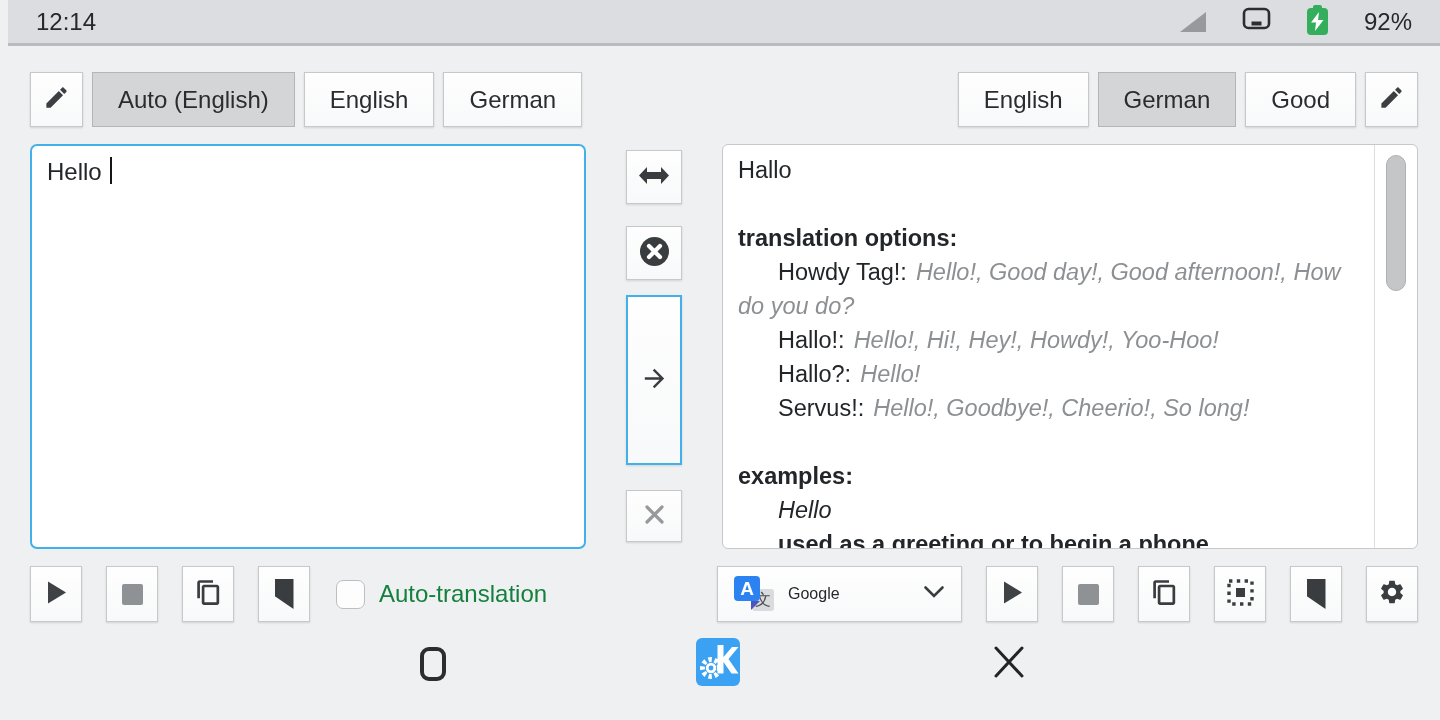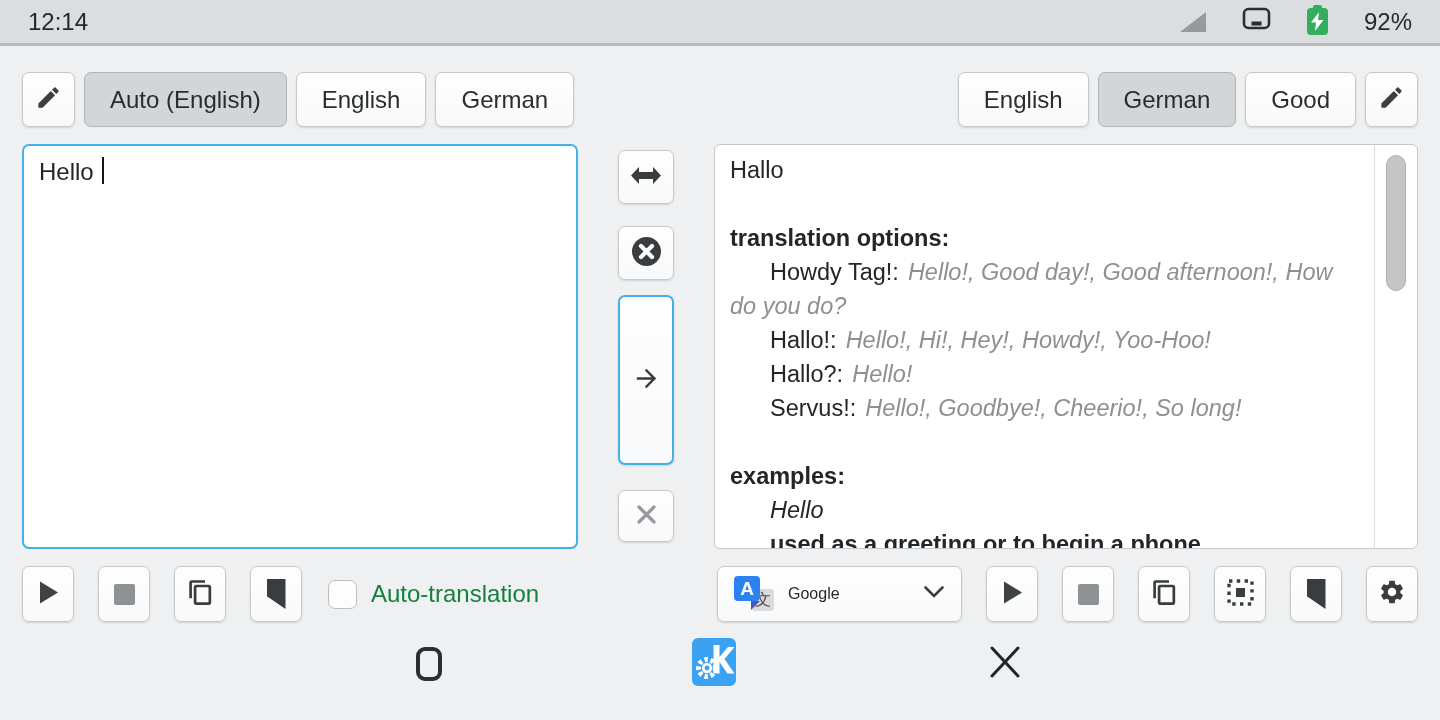--- a/index.html
+++ b/index.html
@@ -2,40 +2,40 @@
 <html><head>
 <meta charset="utf-8">
 <style>
   * { box-sizing: border-box; }
   html,body { margin:0; padding:0; }
   body {
     width:1440px; height:720px; overflow:hidden;
     background:#eef0f1; color:#232629;
     font-family:"Liberation Sans", sans-serif;
   }
-  .screen { width:1440px; height:548px; display:flex; flex-direction:column; }
+  .screen { width:1440px; height:548px; display:flex; flex-direction:column;padding-left:8px; }
 
   
   .status-bar {
     height:46px; flex:0 0 46px; background:#dcdde0;
     border-bottom:3px solid #b9bbbe;
     display:flex; align-items:center; justify-content:space-between;
     padding:0 28px; font-size:24px; color:#26282b;
   }
   .status-right { display:flex; align-items:center; gap:36px; }
   .signal-tri { width:0; height:0; border-left:26px solid transparent; border-bottom:20px solid #97999c; }
   .battery { position:relative; width:21px; height:27px; background:#34ad5c; border-radius:4px; }
   .battery::before { content:""; position:absolute; top:-3px; left:6px; width:9px; height:4px; background:#34ad5c; border-radius:2px 2px 0 0; }
   .battery svg { position:absolute; left:4px; top:4px; }
 
   
   .btn {
     display:flex; align-items:center; justify-content:center;
     background:linear-gradient(180deg,#fefefe,#f8f9fa);
-    border:1px solid #c6c8ca; border-radius:7px;
+    border:1px solid #c6c8ca; border-radius:0;
     box-shadow:0 1px 2px rgba(35,38,41,.14);
     height:55px; cursor:pointer;
   }
   .btn.selected { background:#d4d5d7; border-color:#b3b5b7; box-shadow:none; }
   .icon-btn { width:53px; }
 
   
   .lang-row { display:flex; justify-content:space-between; margin:26px 22px 0; }
   .lang-group { display:flex; gap:9px; }
   .lang-btn { padding:0 25px; font-size:24px; color:#2a2d2f; }

